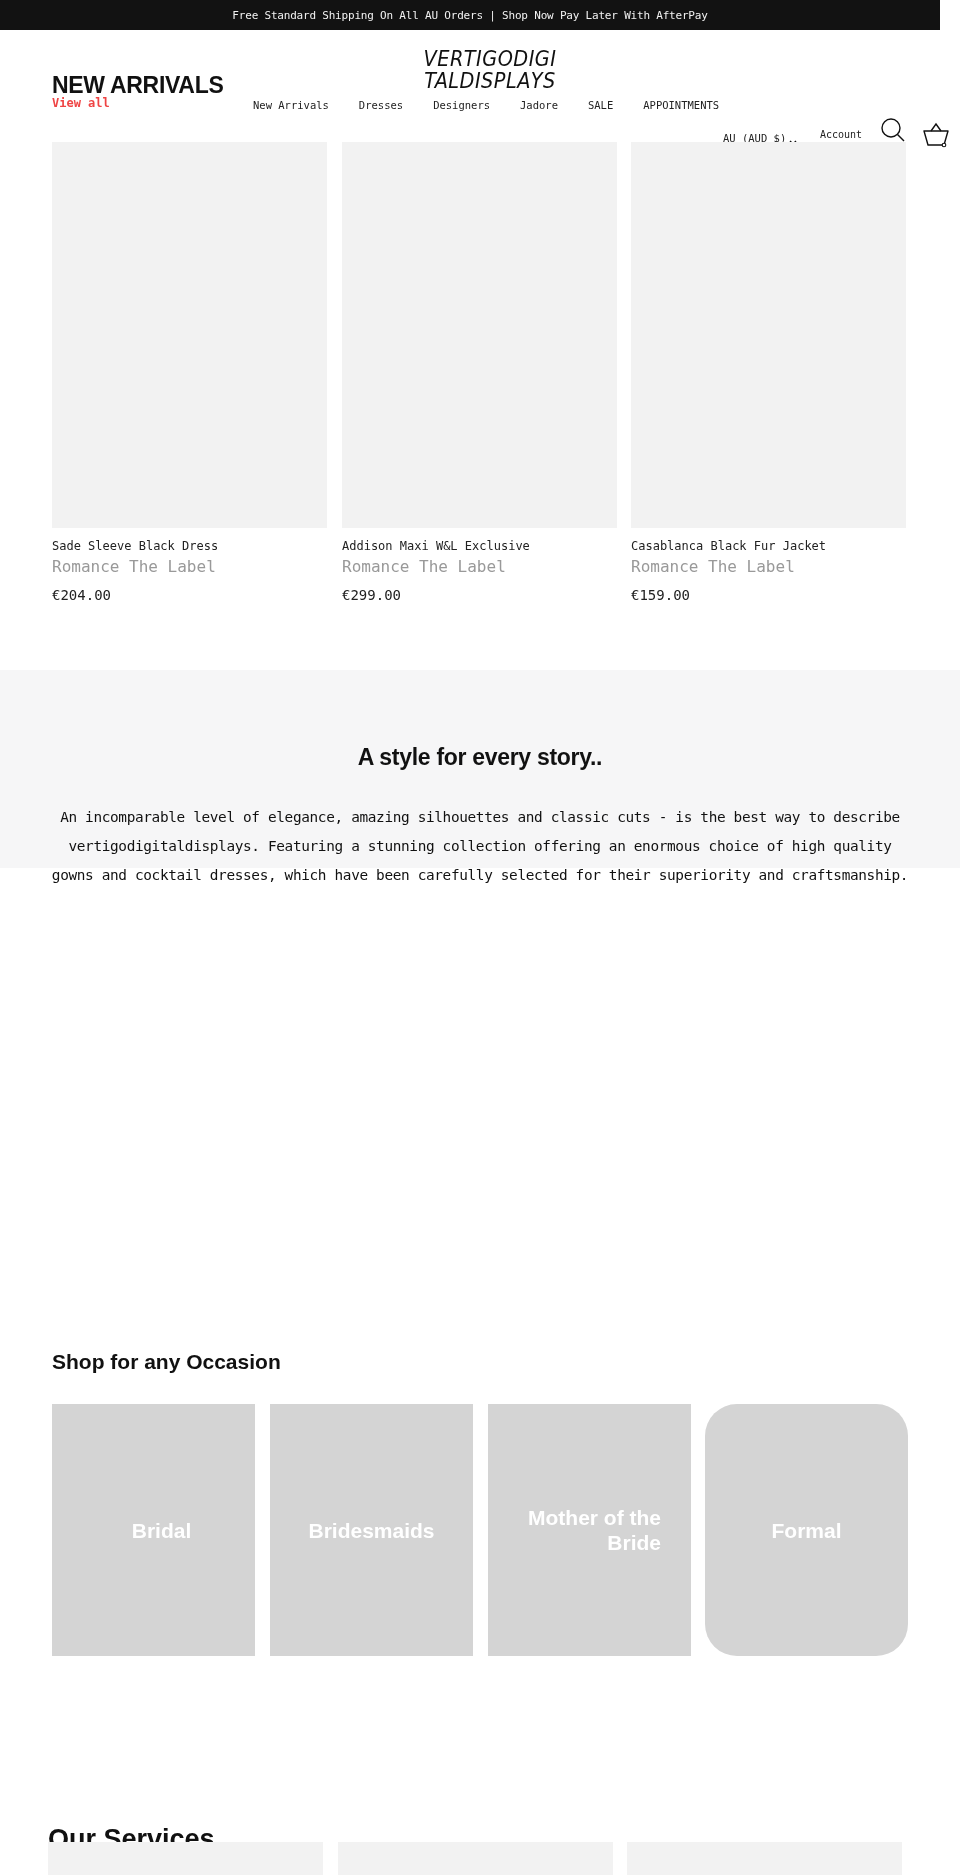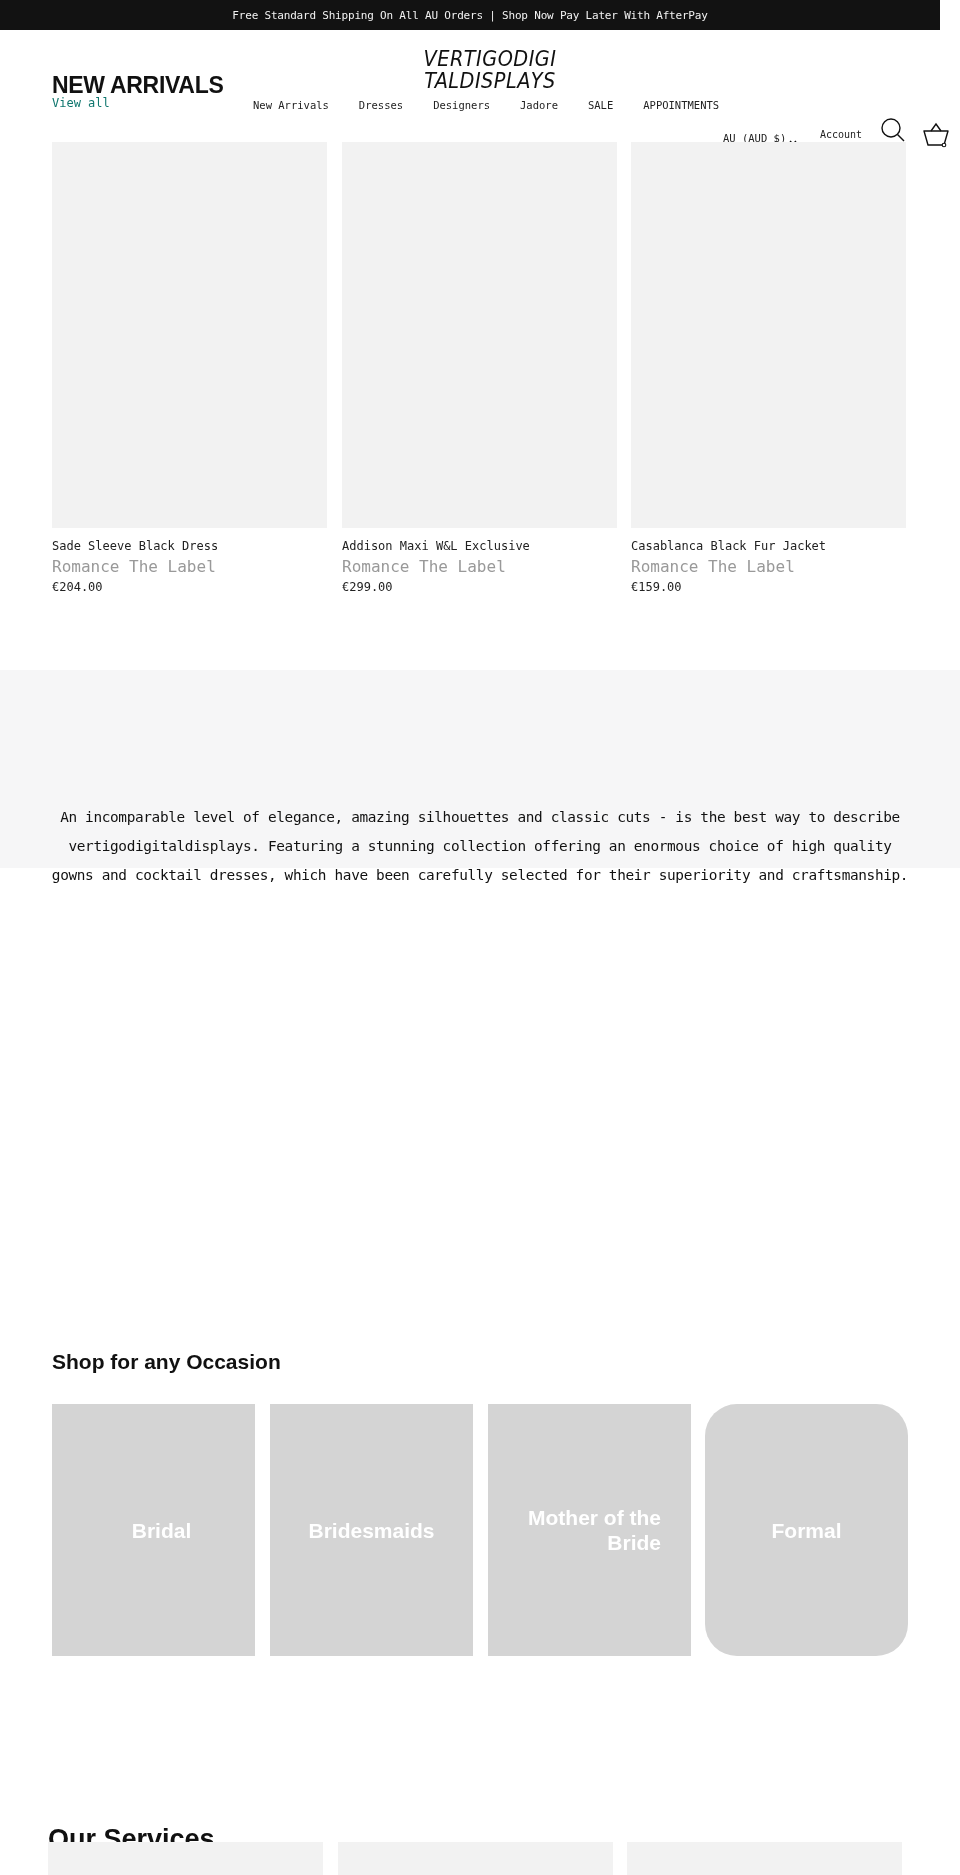--- a/index.html
+++ b/index.html
@@ -4,36 +4,36 @@
   <style>
     * { box-sizing: border-box; margin: 0; padding: 0; }
     html, body { width: 960px; background: #ffffff; }
     body { position: relative; height: 1875px; overflow: hidden; font-family: "Liberation Mono", "DejaVu Sans Mono", monospace; color: #111; }
 
     .announcement { position: absolute; left: 0; top: 0; width: 940px; height: 30px; background: #121212; color: #f2f2f2; font-family: "DejaVu Sans Mono", monospace; font-size: 11px; display: flex; align-items: center; justify-content: center; letter-spacing: -0.2px; }
 
     .logo { position: absolute; left: 410px; top: 48px; width: 160px; text-align: center; font-family: "DejaVu Sans", sans-serif; font-style: italic; font-size: 21px; line-height: 22px; letter-spacing: 0.5px; color: #111; font-weight: normal; transform: scaleX(0.92); }
 
     .na-title { position: absolute; left: 52px; top: 72px; font-family: "Liberation Sans", sans-serif; font-weight: bold; font-size: 23px; letter-spacing: -0.3px; line-height: 26px; color: #111; }
-    .na-viewall { position: absolute; left: 52px; top: 96px; font-family: "DejaVu Sans Mono", monospace; font-weight: normal; font-size: 12px; color: #0f766e; text-decoration: none; }
+    .na-viewall { position: absolute; left: 52px; top: 96px; font-family: "DejaVu Sans Mono", monospace; font-weight: bold; font-size: 12px; color: #ef4444; text-decoration: none; }
 
     .nav { position: absolute; top: 99px; left: 253px; display: flex; gap: 0; font-family: "DejaVu Sans Mono", monospace; font-size: 10.5px; color: #222; }
     .nav a { color: #222; text-decoration: none; margin-right: 30px; }
 
     .currency { position: absolute; left: 723px; top: 132px; font-family: "DejaVu Sans Mono", monospace; font-size: 10.5px; color: #222; }
     .currency-chev { position: absolute; left: 788px; top: 138px; width: 10px; height: 10px; }
     .account { position: absolute; left: 820px; top: 129px; font-family: "DejaVu Sans Mono", monospace; font-size: 10px; color: #222; text-decoration: none; }
     .search-btn { position: absolute; left: 880px; top: 117px; width: 26px; height: 26px; }
     .cart-btn { position: absolute; left: 922px; top: 121px; width: 28px; height: 28px; }
 
     .product { position: absolute; top: 142px; width: 275px; }
     .product .img { width: 275px; height: 386px; background: #f2f2f2; }
     .product .name { margin-top: 11px; font-family: "DejaVu Sans Mono", monospace; font-size: 12px; color: #222; white-space: nowrap; }
     .product .brand { margin-top: 4px; font-family: "DejaVu Sans Mono", monospace; font-size: 16px; color: #999; white-space: nowrap; }
-    .product .price { margin-top: 4px; font-family: "DejaVu Sans Mono", monospace; font-size: 12px; color: #222; }
+    .product .price { margin-top: 11px; font-family: "DejaVu Sans Mono", monospace; font-size: 14px; color: #222; }
 
     .story { position: absolute; left: 0; top: 670px; width: 960px; height: 198px; background: #f6f6f7; }
     .story h2 { position: absolute; left: 0; top: 74px; width: 960px; text-align: center; font-family: "Liberation Sans", sans-serif; font-weight: bold; font-size: 23px; letter-spacing: -0.3px; color: #111; }
     .story p { position: absolute; left: 50px; top: 133px; width: 860px; text-align: center; font-family: "DejaVu Sans Mono", monospace; font-size: 14.4px; line-height: 29px; color: #111; letter-spacing: -0.35px; }
 
     .occ-title { position: absolute; left: 52px; top: 1350px; font-family: "Liberation Sans", sans-serif; font-weight: bold; font-size: 21px; color: #111; }
     .occ-tile { position: absolute; top: 1404px; width: 203px; height: 252px; background: #d4d4d4; display: flex; align-items: center; justify-content: center; text-align: center; text-decoration: none; }
     .occ-tile span { font-family: "Liberation Sans", sans-serif; font-weight: bold; font-size: 21px; line-height: 25px; color: #ffffff; padding: 0 30px; }
 
     .svc-title { position: absolute; left: 48px; top: 1804px; font-family: "Liberation Sans", sans-serif; font-weight: bold; font-size: 27px; color: #111; margin-top: 20px; }
@@ -92,20 +92,21 @@
   <div class="price">€299.00</div>
 </div>
 <div class="product" style="left:631px;">
   <div class="img"></div>
   <div class="name">Casablanca Black Fur Jacket</div>
   <div class="brand">Romance The Label</div>
   <div class="price">€159.00</div>
 </div>
 
 <section class="story">
+  <h2>A style for every story..</h2>
   <p>An incomparable level of elegance, amazing silhouettes and classic cuts - is the best way to describe vertigodigitaldisplays. Featuring a stunning collection offering an enormous choice of high quality gowns and cocktail dresses, which have been carefully selected for their superiority and craftsmanship.</p>
 </section>
 
 <h2 class="occ-title">Shop for any Occasion</h2>
 <a class="occ-tile" style="left:52px;padding-left:16px;">
   <span>Bridal</span>
 </a>
 <a class="occ-tile" style="left:270px;">
   <span>Bridesmaids</span>
 </a>

